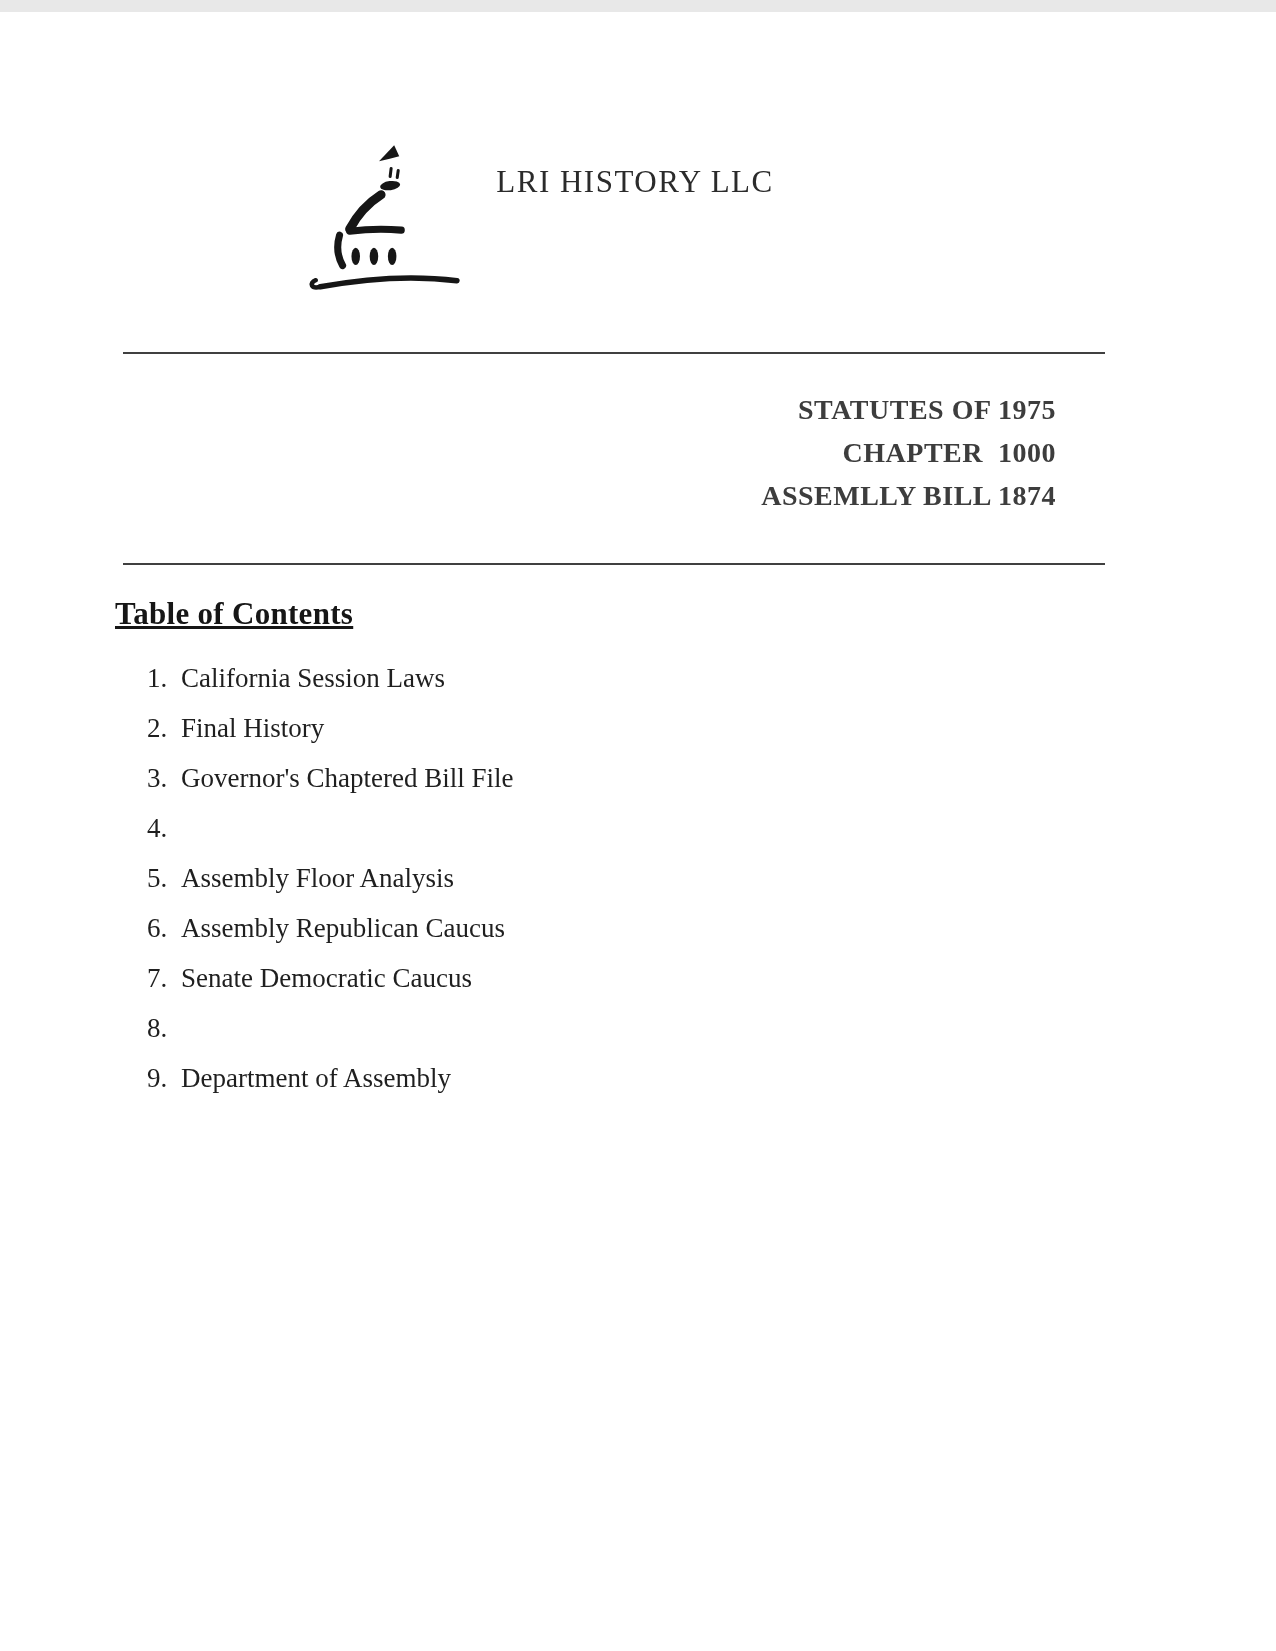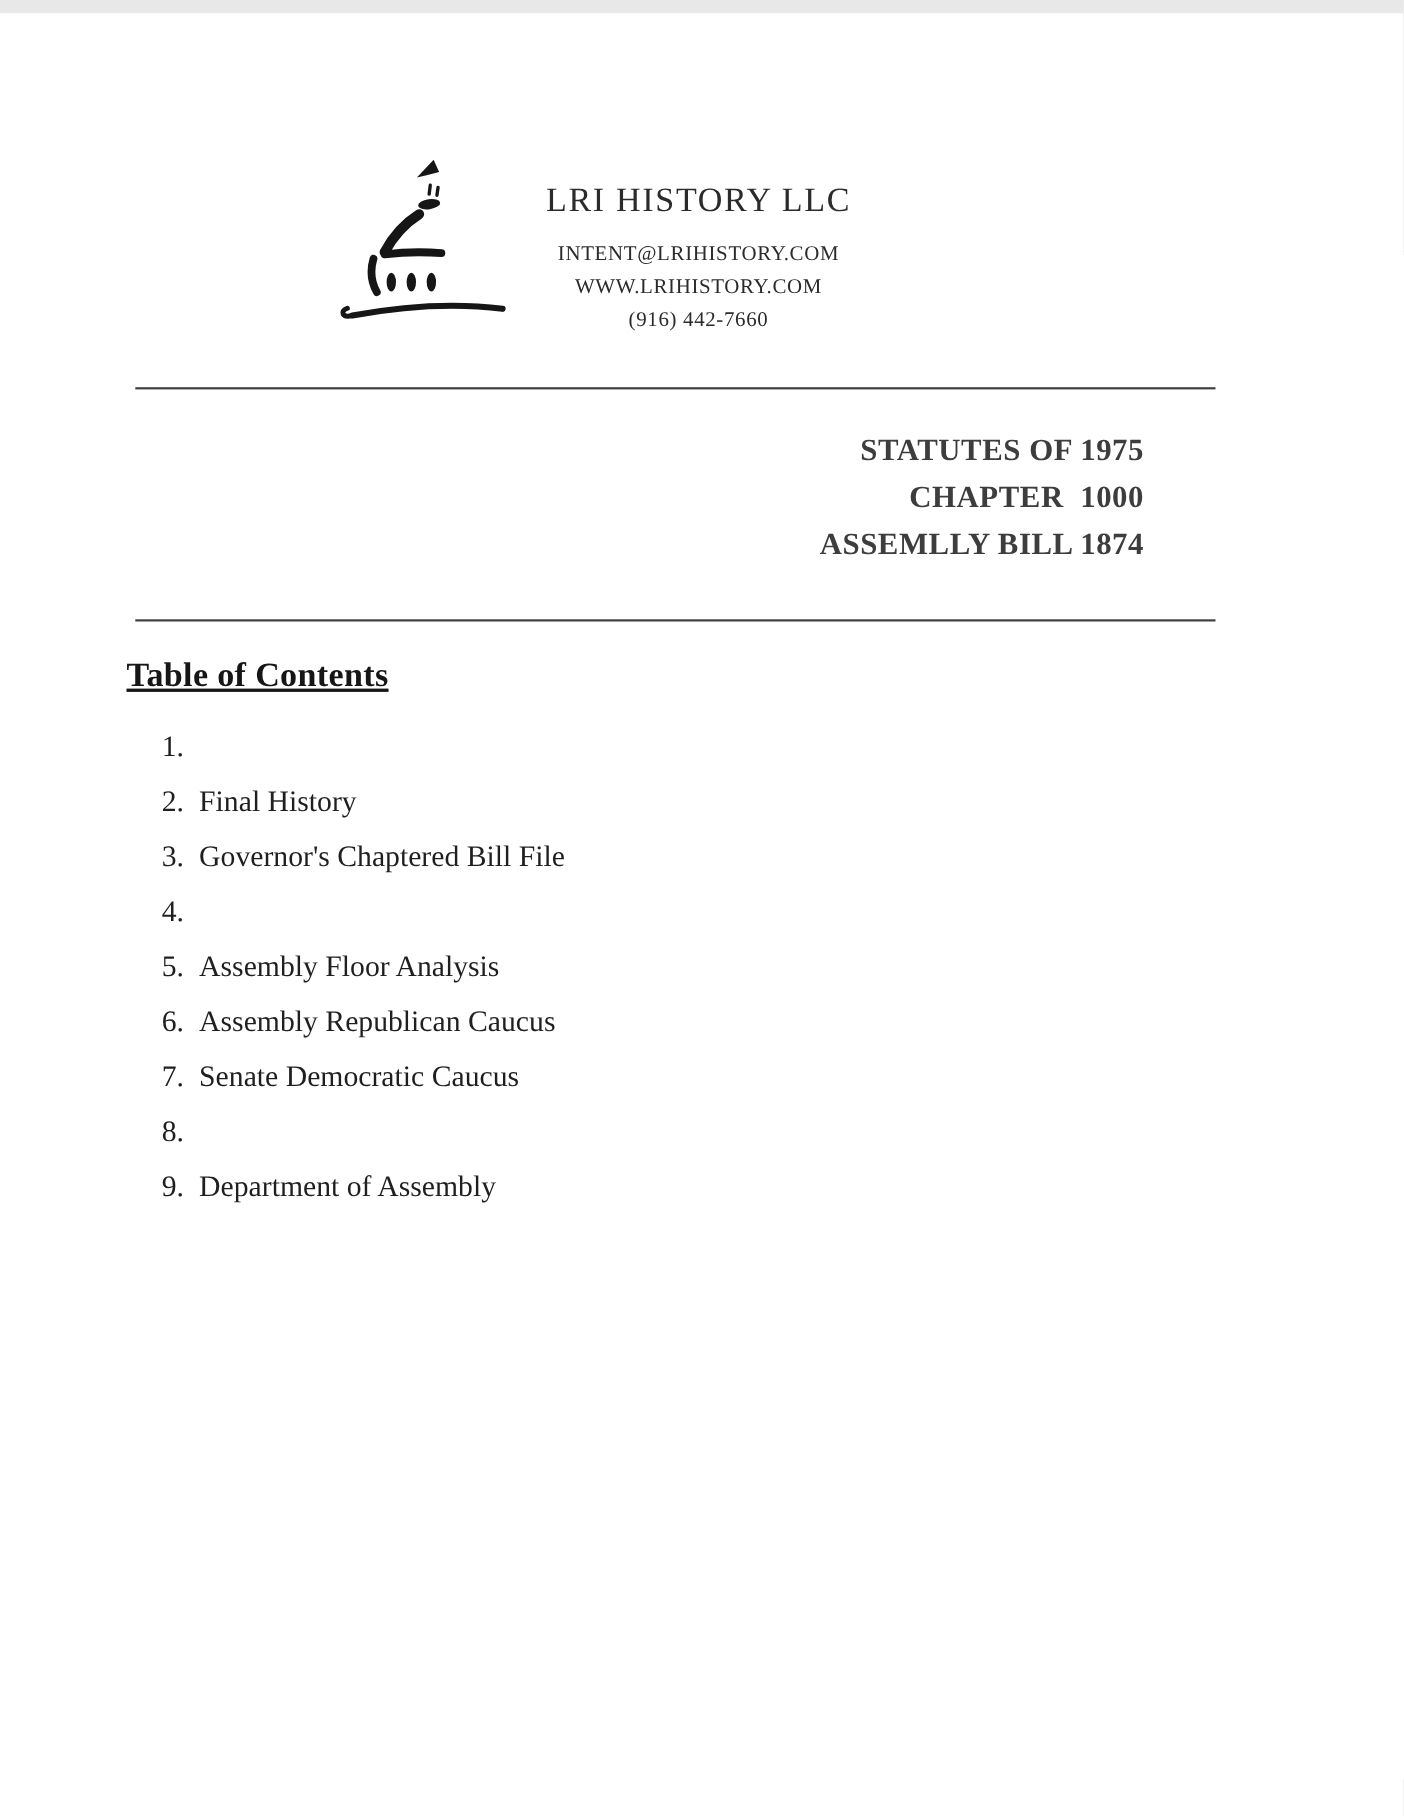--- a/index.html
+++ b/index.html
@@ -35,21 +35,21 @@
   
   .rule {
     position:absolute; left:123px; width:982px; height:2px;
     background:#404040;
   }
   .rule-top    { top:340px; }
   .rule-bottom { top:551px; }
 
   
   .doc-info {
-    position:absolute; left:600px; top:376px; width:440px;
+    position:absolute; left:616px; top:376px; width:440px;
     text-align:right; color:#3d3d3d;
     font-weight:bold; font-size:28px; line-height:43px;
     letter-spacing:0.5px;
   }
   .doc-info-line { white-space:pre-wrap; }
 
   
   .toc-heading {
     position:absolute; left:115px; top:584px;
     font-size:31px; font-weight:bold; color:#161616;
@@ -94,41 +94,37 @@
         <ellipse cx="98" cy="123" rx="4.2" ry="8.5" fill="#161616" stroke="none"></ellipse>
 
         <path d="M162,147 C115,141 65,146 27,153" stroke-width="5.5"></path>
         <path d="M27,153 C18,155.5 15.5,149 22.5,146.5" stroke-width="4.5"></path>
       </g>
     </svg>
   </div>
 
   <div class="header-text">
     <div class="company-name">LRI HISTORY LLC</div>
-    <div class="contact-lines">
-      <div class="contact-line">INTENT@LRIHISTORY.COM</div>
-      <div class="contact-line">WWW.LRIHISTORY.COM</div>
-      <div class="contact-line">(916) 442-7660</div>
-    </div>
   </div>
 
   <div class="rule rule-top"></div>
   <div class="rule rule-bottom"></div>
 
   <div class="doc-info">
     <div class="doc-info-line">STATUTES OF 1975</div>
     <div class="doc-info-line">CHAPTER  1000</div>
     <div class="doc-info-line">ASSEMLLY BILL 1874</div>
   </div>
 
   <h1 class="toc-heading">Table of Contents</h1>
 
   <ol class="toc-list">
     <li class="toc-row">
       <span class="toc-number">1.</span>
+      <span class="toc-label">California Session Laws</span>
     </li>
     <li class="toc-row">
       <span class="toc-number">2.</span>
       <span class="toc-label">Final History</span>
     </li>
     <li class="toc-row">
       <span class="toc-number">3.</span>
       <span class="toc-label">Governor's Chaptered Bill File</span>
     </li>
     <li class="toc-row">

